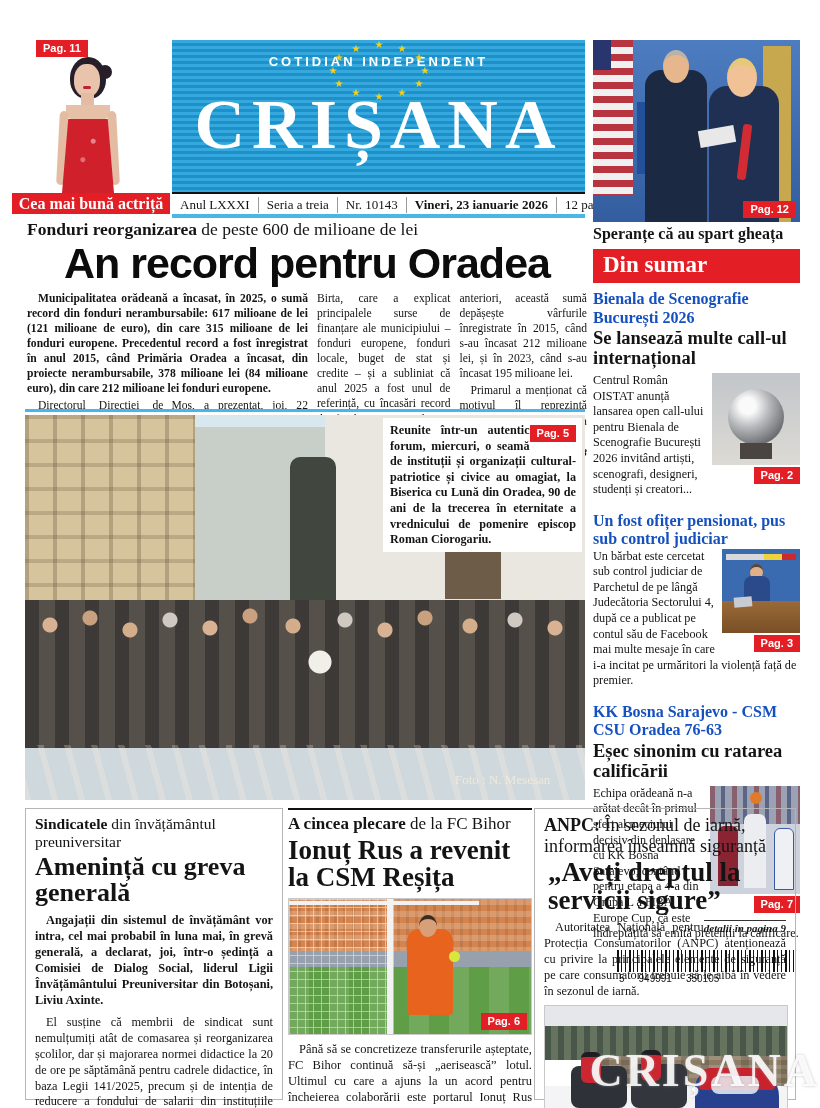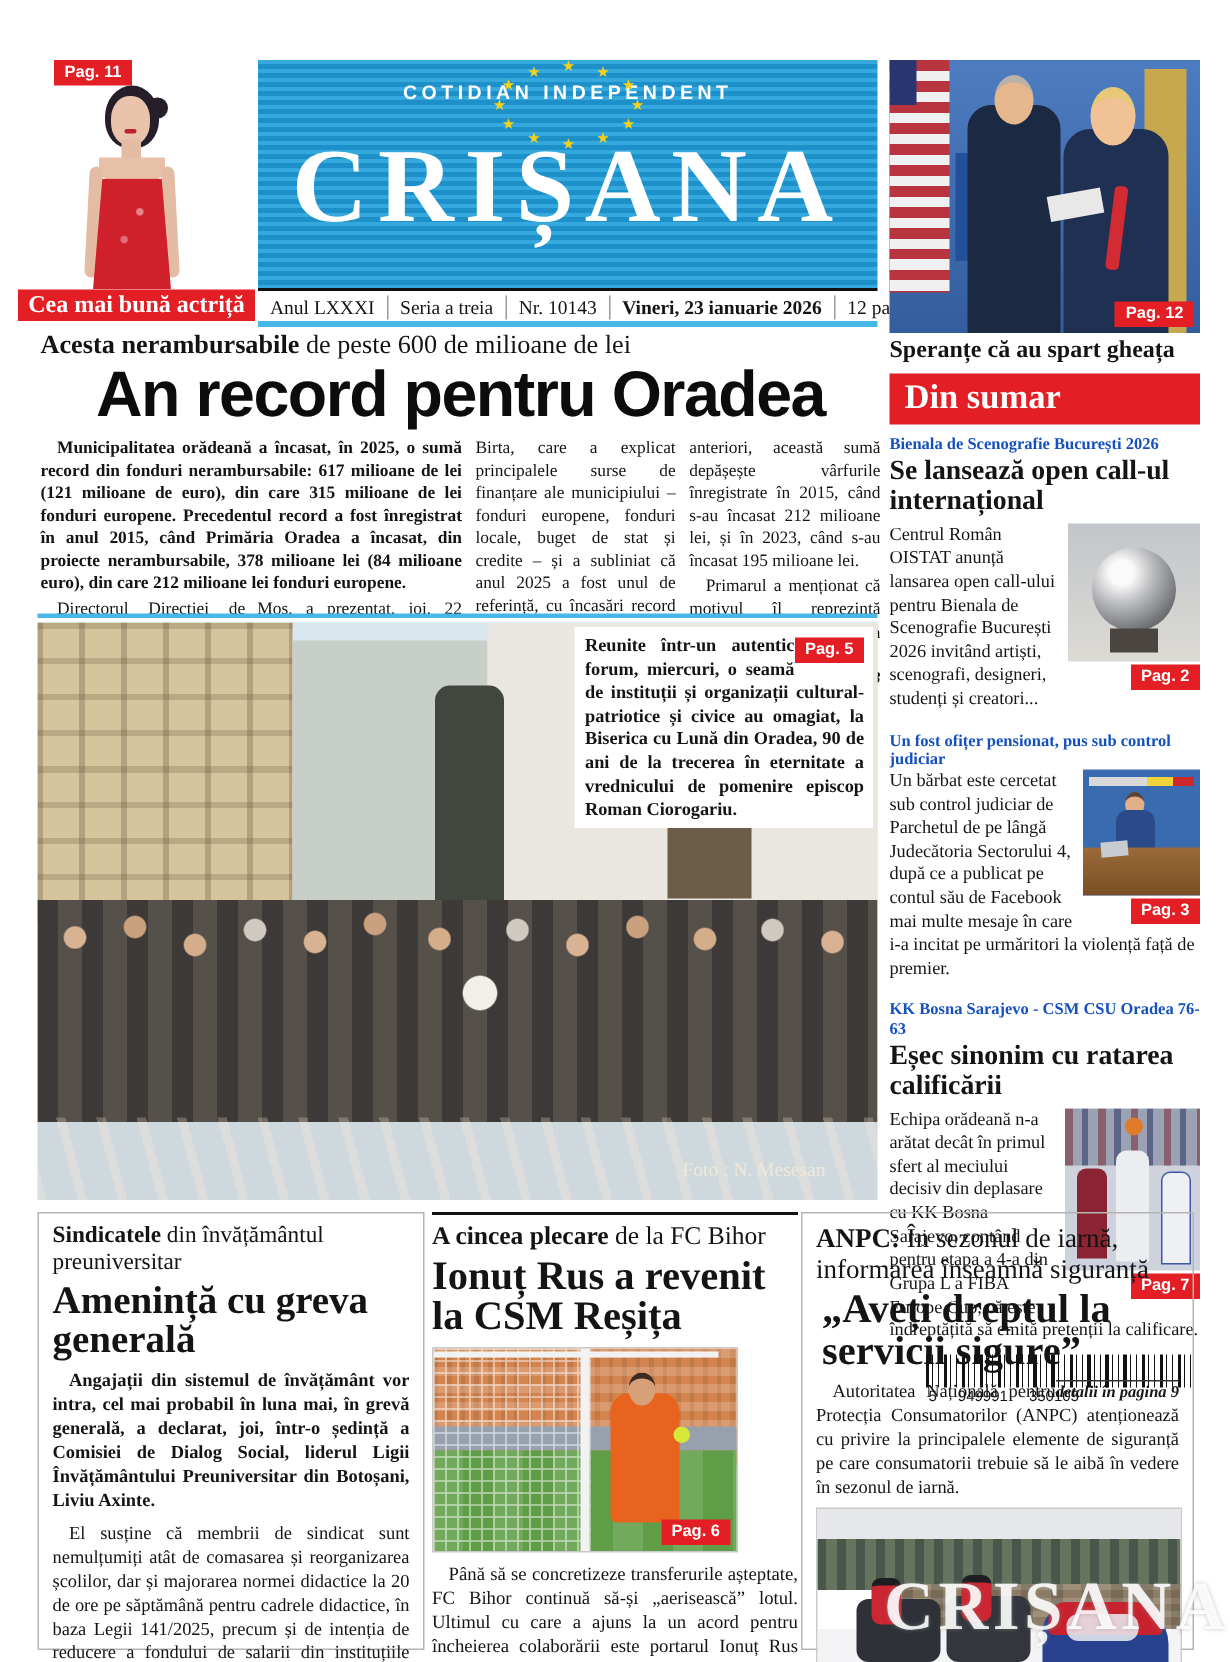--- a/index.html
+++ b/index.html
@@ -46,21 +46,21 @@
   .main-photo{left:25px;top:415px;width:560px;height:385px;background:#cfd8dc;overflow:hidden;}
   .caption-box{position:absolute;left:358px;top:3px;width:186px;background:#fff;padding:5px 6px 4px 7px;
     font-weight:bold;font-size:12.2px;line-height:1.28;text-align:justify;}
   .caption-box .pag-box{float:right;margin-top:2px;}
   .photo-credit{position:absolute;left:430px;bottom:12px;color:#f0e9da;font-size:13px;}
   
   .sidebar{left:593px;top:224px;width:207px;}
   .lead-caption{font-weight:bold;font-size:16px;line-height:1.2;margin-bottom:6px;}
   .din-sumar{background:var(--red);color:#fff;font:bold 23px/30px "Liberation Serif",serif;
     padding:1px 10px 3px 10px;margin-bottom:7px;}
-  .sumar-kicker{color:var(--kblue);font-weight:bold;font-size:11px;line-height:1.15;}
+  .sumar-kicker{color:var(--kblue);font-weight:bold;font-size:16px;line-height:1.15;}
   .sumar-headline{font-weight:bold;font-size:18.5px;line-height:1.08;margin:2px 0 4px 0;}
   .sumar-body{font-size:12.2px;line-height:1.28;text-align:left;margin:0;}
   .sumar-item{margin-bottom:14px;overflow:hidden;}
   .float-photo{float:right;margin:0 0 2px 6px;text-align:right;}
   .float-photo .pag-box{margin-top:2px;}
   .ph{position:relative;overflow:hidden;display:block;}
   
   .barcode{margin:6px 0 0 24px;width:180px;}
   .bars{height:22px;background:repeating-linear-gradient(90deg,#111 0 2px,#fff 2px 4px,#111 4px 5px,#fff 5px 8px,#111 8px 9px,#fff 9px 12px);}
   .bc-digits{display:flex;gap:14px;font:10px "Liberation Sans",sans-serif;margin-top:1px;padding-left:2px;}
@@ -138,21 +138,21 @@
     <div class="abs" style="left:70px;top:10px;width:26px;height:28px;background:#e6b68c;border-radius:50%;border-top:5px solid #b9b2a8;"></div>
     <div class="abs" style="left:116px;top:46px;width:70px;height:136px;background:#203052;border-radius:18px 18px 0 0;"></div>
     <div class="abs" style="left:134px;top:18px;width:30px;height:32px;background:#f0c296;border-radius:50%;border-top:7px solid #e6c977;"></div>
     <div class="abs" style="left:147px;top:84px;width:9px;height:56px;background:#d22b33;transform:rotate(7deg);border-radius:3px;"></div>
     <div class="abs" style="left:106px;top:88px;width:36px;height:17px;background:#e8e8e8;transform:rotate(-10deg);"></div>
     <span class="pag-box" style="position:absolute;right:4px;bottom:4px;text-align:right;">Pag. 12</span>
   </div>
 
   <div class="abs" style="left:27px;top:219px;width:560px;">
     <div class="kicker">
-      <b>Acesta nerambursabile</b><span> de peste 600 de milioane de lei</span>
+      <b>Fonduri reorganizarea</b><span> de peste 600 de milioane de lei</span>
     </div>
     <h1 class="main-headline">An record pentru Oradea</h1>
     <div class="cols">
       <div style="width:282px;">
         <p class="bt lead-bold indent">Municipalitatea orădeană a încasat, în 2025, o sumă record din fonduri nerambursabile: 617 milioane de lei (121 milioane de euro), din care 315 milioane de lei fonduri europene. Precedentul record a fost înregistrat în anul 2015, când Primăria Oradea a încasat, din proiecte nerambursabile, 378 milioane lei (84 milioane euro), din care 212 milioane lei fonduri europene.</p>
         <div class="twocol">
           <p class="bt indent">Directorul Direcției de Management al Proiectelor cu Finanțare Internațională (DMPFI) din cadrul Primăriei Oradea, Marius Moș, a prezentat, joi, 22 ianuarie, raportul de activitate pentru anul 2025. La conferința de presă a fost prezent primarul Florin</p>
         </div>
       </div>
       <div style="width:134px;">
@@ -201,21 +201,21 @@
     </div>
     <div class="photo-credit">Foto : N. Mesesan</div>
   </div>
 
   <div class="abs sidebar">
     <div class="lead-caption">Speranțe că au spart gheața</div>
     <div class="din-sumar">Din sumar</div>
 
     <div class="sumar-item">
       <div class="sumar-kicker">Bienala de Scenografie București 2026</div>
-      <div class="sumar-headline">Se lansează open call-ul internațional</div>
+      <div class="sumar-headline">Se lansează multe call-ul internațional</div>
       <div>
         <span class="float-photo">
           <span class="ph" style="width:88px;height:92px;background:linear-gradient(180deg,#c2c6ca,#dcdad4);">
             <span class="abs" style="left:16px;top:16px;width:56px;height:56px;border-radius:50%;
               background:radial-gradient(circle at 35% 30%,#fafafa 0 8px,#b9babd 40%,#6e6f73 75%,#4a4a4e 100%),radial-gradient(circle at 60% 70%,#b5803f 0 14px,rgba(0,0,0,0) 15px);
               background-blend-mode:normal;"></span>
             <span class="abs" style="left:28px;top:70px;width:32px;height:16px;background:#4a4540;"></span>
           </span>
           <span class="pag-box">Pag. 2</span>
         </span>
@@ -277,21 +277,21 @@
     <p class="bt lead-bold indent" style="font-size:12.3px;">Angajații din sistemul de învățământ vor intra, cel mai probabil în luna mai, în grevă generală, a declarat, joi, într-o ședință a Comisiei de Dialog Social, liderul Ligii Învățământului Preuniversitar din Botoșani, Liviu Axinte.</p>
     <p class="bt indent" style="font-size:12.3px;margin-top:6px;">El susține că membrii de sindicat sunt nemulțumiți atât de comasarea și reorganizarea școlilor, dar și majorarea normei didactice la 20 de ore pe săptămână pentru cadrele didactice, în baza Legii 141/2025, precum și de intenția de reducere a fondului de salarii din instituțiile publice cu 10%. „Probabil vom ajunge la grevă generală în luna mai, așa cum am făcut în 2023. Facem în aceste zile chestionarea membrilor de sindicat privind formele de protest, preconizând că vom ajunge la greva generală”, a afirmat Axinte. Acesta susține că în urma aplicării prevederilor Legii 141/2025 au dispărut, la nivelul județului Botoșani, 377 de posturi, iar prin reducerea cheltuielilor cu salariile ar putea dispărea alte aproximativ 200.</p>
 
   </div>
 
   <div class="abs colB">
     <div class="b-kicker" style="font-size:17px;">
       <b>A cincea plecare</b><span> de la FC Bihor</span>
     </div>
     <div class="b-headline" style="font-size:27px;">Ionuț Rus a revenit la CSM Reșița</div>
-    <div class="photo-frame" style="width:204px;height:137px;box-sizing:border-box;">
+    <div class="photo-frame" style="width:244px;height:137px;box-sizing:border-box;">
       <div class="abs" style="left:0;top:0;width:244px;height:78px;background-color:#d4854f;
         background-image:repeating-linear-gradient(180deg,rgba(255,255,255,.18) 0 6px,rgba(0,0,0,0) 6px 12px),repeating-linear-gradient(90deg,rgba(0,0,0,.09) 0 3px,rgba(0,0,0,0) 3px 9px);"></div>
       <div class="abs" style="left:0;top:52px;width:244px;height:16px;background:#97a0ad;"></div>
       <div class="abs" style="left:0;top:68px;width:244px;height:69px;background-color:#5f9e46;
         background-image:repeating-linear-gradient(90deg,rgba(255,255,255,.12) 0 20px,rgba(0,0,0,0) 20px 40px);"></div>
       <div class="abs" style="left:0;top:0;width:105px;height:137px;opacity:.55;
         background-image:repeating-linear-gradient(90deg,rgba(255,255,255,.8) 0 1px,rgba(0,0,0,0) 1px 8px),repeating-linear-gradient(180deg,rgba(255,255,255,.8) 0 1px,rgba(0,0,0,0) 1px 8px);"></div>
       <div class="abs" style="left:98px;top:0;width:6px;height:137px;background:#f2f2f2;"></div>
       <div class="abs" style="left:0;top:2px;width:190px;height:4px;background:#f2f2f2;"></div>
       <div class="abs" style="left:118px;top:30px;width:46px;height:86px;background:#e8641e;border-radius:12px 12px 4px 4px;"></div>

